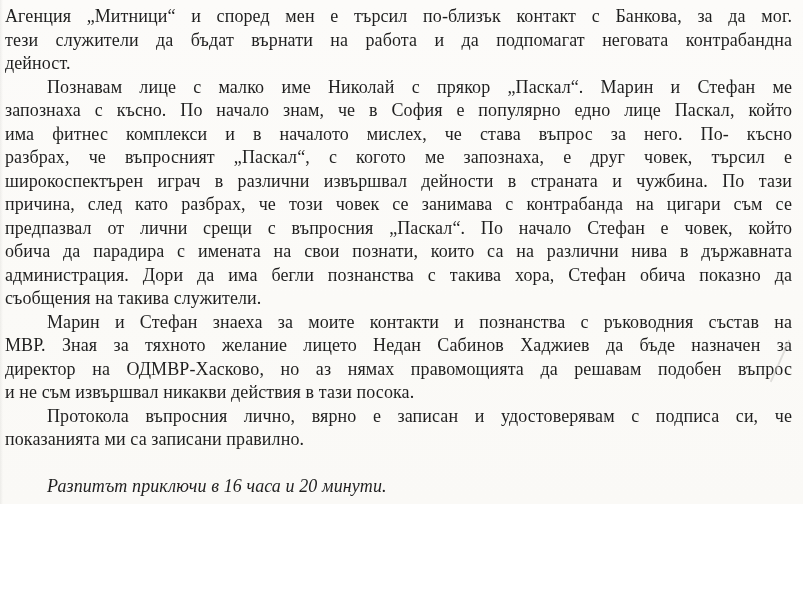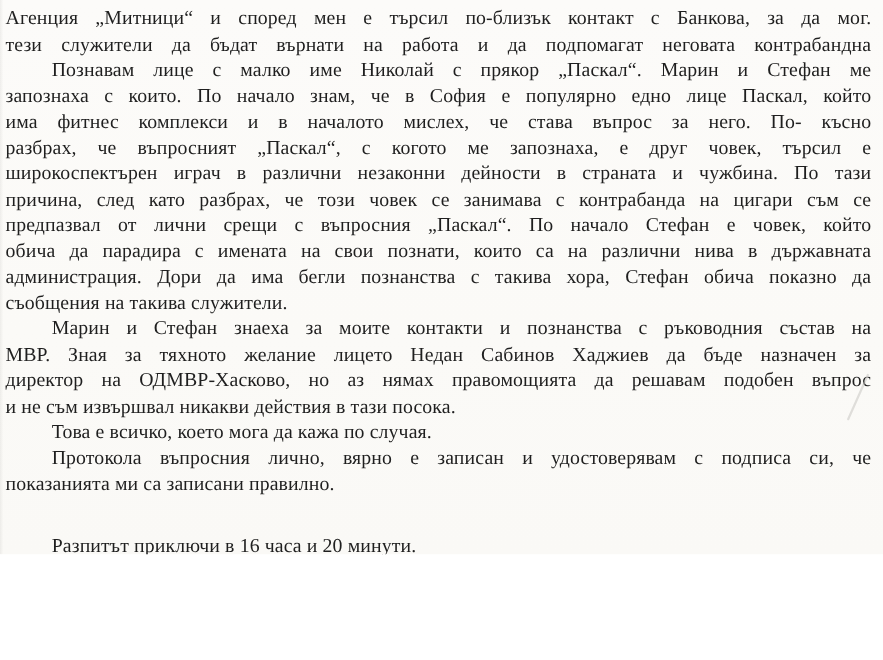--- a/index.html
+++ b/index.html
@@ -17,21 +17,21 @@
     right: 11px;
     font-family: "Liberation Serif", "DejaVu Serif", serif;
     font-size: 18px;
     line-height: 23.5px;
     color: #1f1f1f;
     letter-spacing: 0.1px;
     filter: blur(0.35px);
     -webkit-font-smoothing: antialiased;
   }
   .para { margin: 0; }
-  .para.space { margin-top: 33px; }
+  .para.space { margin-top: 23px; font-style: italic; }
   .line { text-align: justify; white-space: normal; }
   .line.full { text-align-last: justify; }
   .line.indent { text-indent: 42px; }
   .scratch {
     position: absolute;
     right: 22px;
     top: 338px;
     width: 2px;
     height: 46px;
     background: #c9c7c2;
@@ -50,43 +50,41 @@
 </style>
 </head>
 <body>
 
 <div class="page">
   <div class="edge-shade"></div>
   <div class="doc">
       <div class="para">
         <div class="line full">Агенция „Митници“ и според мен е търсил по-близък контакт с Банкова, за да мог.</div>
         <div class="line full">тези служители да бъдат върнати на работа и да подпомагат неговата контрабандна</div>
+        <div class="line">дейност.</div>
       </div>
       <div class="para">
         <div class="line full indent">Познавам лице с малко име Николай с прякор „Паскал“. Марин и Стефан ме</div>
-        <div class="line full">запознаха с които. По начало знам, че в София е популярно едно лице Паскал, който</div>
+        <div class="line full">запознаха с късно. По начало знам, че в София е популярно едно лице Паскал, който</div>
         <div class="line full">има фитнес комплекси и в началото мислех, че става въпрос за него. По- късно</div>
         <div class="line full">разбрах, че въпросният „Паскал“, с когото ме запознаха, е друг човек, търсил е</div>
-        <div class="line full">широкоспектърен играч в различни незаконни дейности в страната и чужбина. По тази</div>
+        <div class="line full">широкоспектърен играч в различни извършвал дейности в страната и чужбина. По тази</div>
         <div class="line full">причина, след като разбрах, че този човек се занимава с контрабанда на цигари съм се</div>
         <div class="line full">предпазвал от лични срещи с въпросния „Паскал“. По начало Стефан е човек, който</div>
         <div class="line full">обича да парадира с имената на свои познати, които са на различни нива в държавната</div>
         <div class="line full">администрация. Дори да има бегли познанства с такива хора, Стефан обича показно да</div>
         <div class="line">съобщения на такива служители.</div>
       </div>
       <div class="para">
         <div class="line full indent">Марин и Стефан знаеха за моите контакти и познанства с ръководния състав на</div>
         <div class="line full">МВР. Зная за тяхното желание лицето Недан Сабинов Хаджиев да бъде назначен за</div>
         <div class="line full">директор на ОДМВР-Хасково, но аз нямах правомощията да решавам подобен въпрос</div>
         <div class="line">и не съм извършвал никакви действия в тази посока.</div>
       </div>
       <div class="para">
-        <div class="line indent">Това е всичко, което мога да кажа по случая.</div>
-      </div>
-      <div class="para">
         <div class="line full indent">Протокола въпросния лично, вярно е записан и удостоверявам с подписа си, че</div>
         <div class="line">показанията ми са записани правилно.</div>
       </div>
       <div class="para space">
         <div class="line indent">Разпитът приключи в 16 часа и 20 минути.</div>
       </div>
     </div>
   <div class="scratch"></div>
 </div>
 

